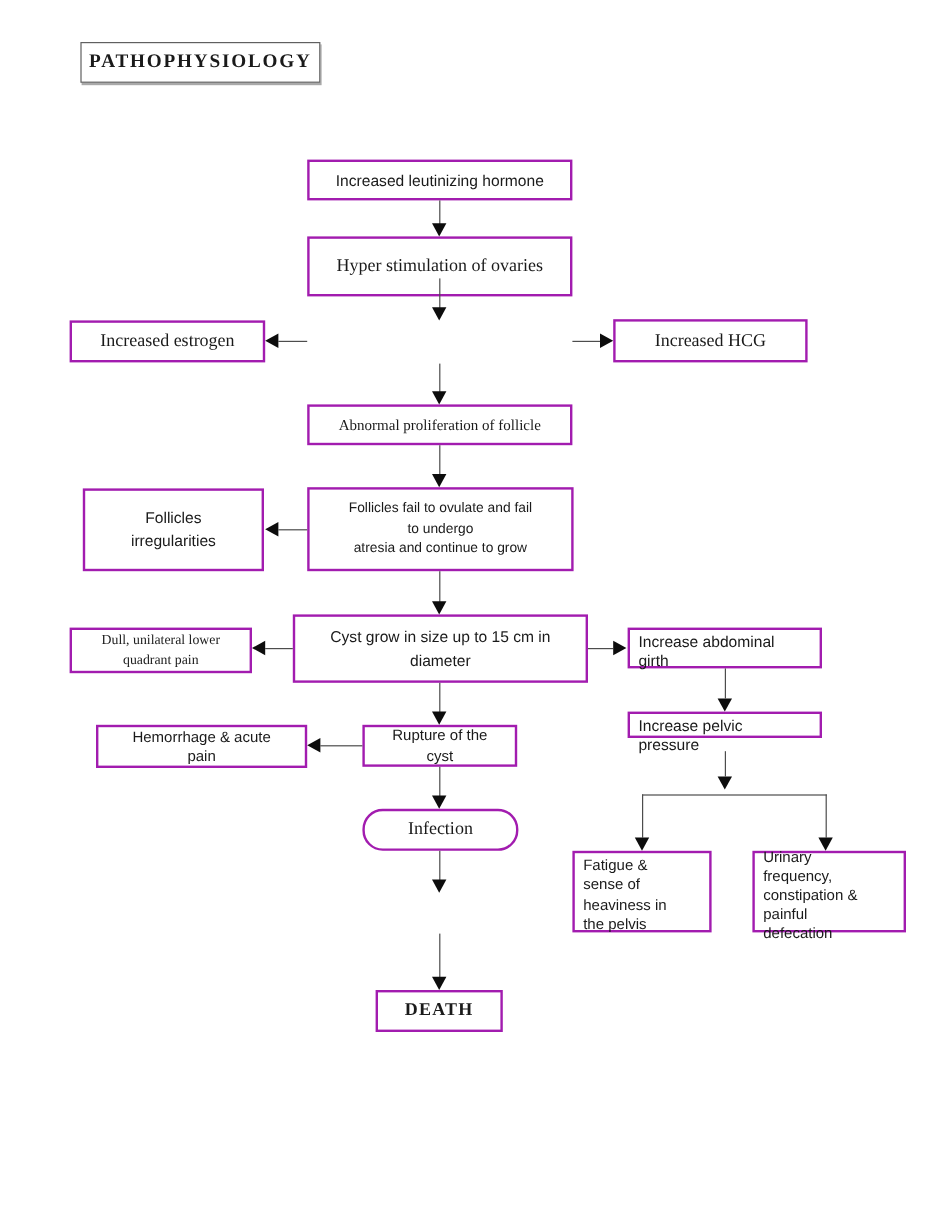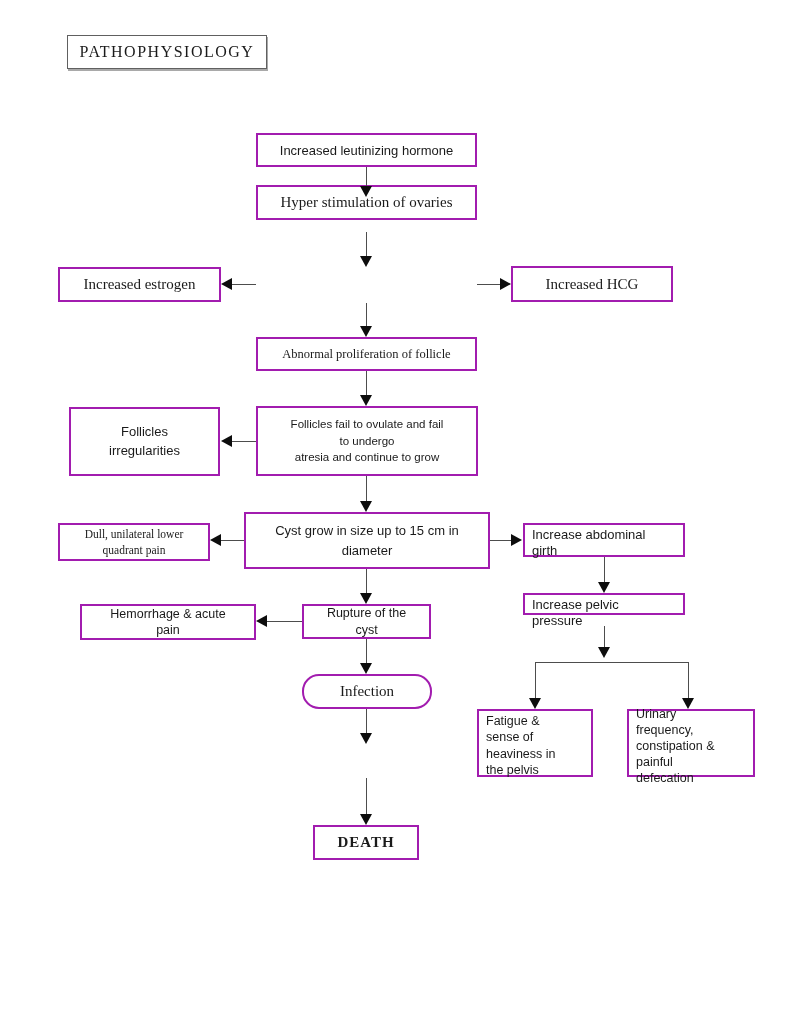--- a/index.html
+++ b/index.html
@@ -8,31 +8,31 @@
        display:flex;align-items:center;justify-content:center;text-align:center;
        white-space:pre;color:#1a1a1a;}
   .sans{font-family:"Liberation Sans","DejaVu Sans",sans-serif;}
   .serif{font-family:"Liberation Serif","DejaVu Serif",serif;}
   .tl{align-items:flex-start;justify-content:flex-start;text-align:left;padding:2px 4px 0 7px;}
   .ln{position:absolute;background:#4d4d4d;}
   .ah{position:absolute;width:0;height:0;}
   .ah-d{border-left:6px solid transparent;border-right:6px solid transparent;border-top:11px solid #0d0d0d;}
   .ah-l{border-top:6px solid transparent;border-bottom:6px solid transparent;border-right:11px solid #0d0d0d;}
   .ah-r{border-top:6px solid transparent;border-bottom:6px solid transparent;border-left:11px solid #0d0d0d;}
-  .title-box{border:1px solid #606060;box-shadow:1px 2px 0 #a9a9a9;font-weight:normal;letter-spacing:1.5px;}
+  .title-box{border:1px solid #606060;box-shadow:1px 2px 0 #a9a9a9;font-weight:bold;letter-spacing:1.5px;}
 </style>
 </head>
 <body>
 
 <div id="stage">
 
   <div class="box serif title-box" style="left:67px;top:35px;width:200px;height:34px;font-size:16px;">PATHOPHYSIOLOGY</div>
 
   <div class="box sans" style="left:256px;top:133px;width:221px;height:34px;font-size:13px;">Increased leutinizing hormone</div>
-  <div class="box serif" style="left:256px;top:185px;width:221px;height:35px;font-size:15px;">Hyper stimulation of ovaries</div>
+  <div class="box serif" style="left:256px;top:197px;width:221px;height:50px;font-size:15px;">Hyper stimulation of ovaries</div>
   <div class="box serif" style="left:58px;top:267px;width:163px;height:35px;font-size:15px;">Increased estrogen</div>
   <div class="box serif" style="left:511px;top:266px;width:162px;height:36px;font-size:15px;">Increased HCG</div>
   <div class="box serif" style="left:256px;top:337px;width:221px;height:34px;font-size:12.5px;">Abnormal proliferation of follicle</div>
   <div class="box sans" style="left:256px;top:406px;width:222px;height:70px;font-size:11.5px;line-height:1.45;">Follicles fail to ovulate and fail
 to undergo
 atresia and continue to grow</div>
   <div class="box sans" style="left:69px;top:407px;width:151px;height:69px;font-size:13px;line-height:1.4;">Follicles
 irregularities</div>
   <div class="box sans" style="left:244px;top:512px;width:246px;height:57px;font-size:13px;line-height:1.5;">Cyst grow in size up to 15 cm in
 diameter</div>

